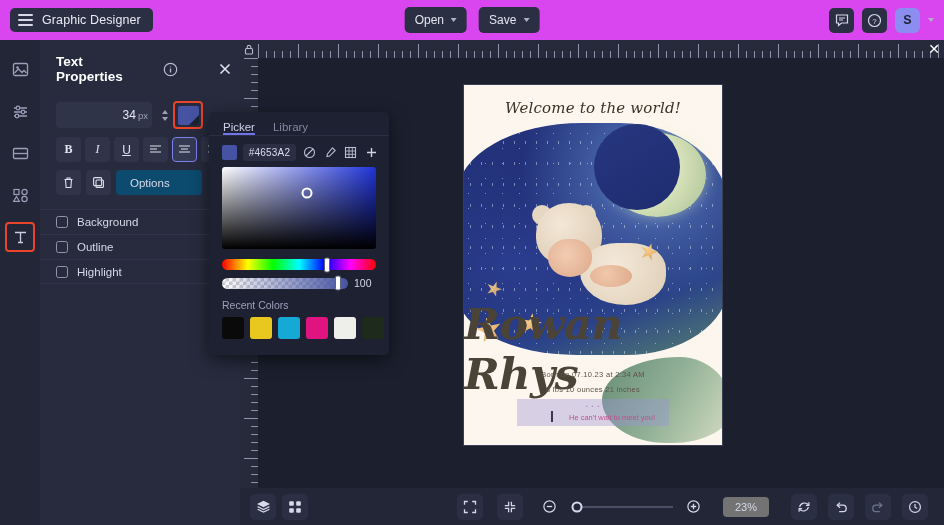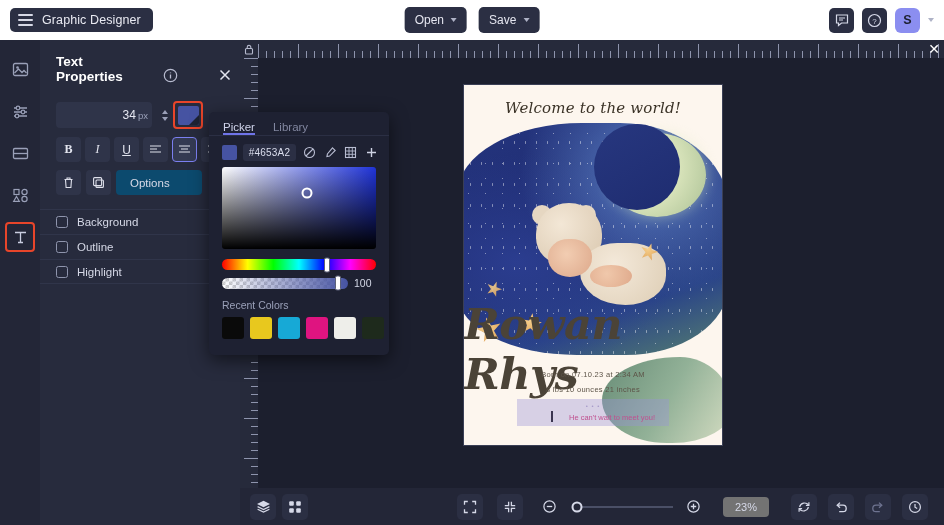--- a/index.html
+++ b/index.html
@@ -8,21 +8,21 @@
     background: #1c1f2e;
     font-family: "Liberation Sans", sans-serif;
     overflow: hidden;
     color: #e8e9f0;
   }
   #app { position: relative; width: 944px; height: 525px; }
 
   
   .topbar {
     position: absolute; top: 0; left: 0; width: 944px; height: 40px;
-    background: #ffffff;
+    background: #d946ef;
     display: flex; align-items: center;
   }
   .brand {
     display: flex; align-items: center; gap: 9px;
     margin-left: 10px; padding: 5px 12px 5px 8px;
     background: #2b2f43; border-radius: 5px;
   }
   .hamburger { display: flex; flex-direction: column; gap: 3px; width: 15px; }
   .hamburger i { display: block; height: 1.7px; background: #d7d9e6; border-radius: 1px; }
   .brand-label { font-size: 12.5px; color: #e9eaf2; letter-spacing: .1px; }
@@ -66,21 +66,21 @@
     display: flex; align-items: center; justify-content: center; cursor: pointer;
   }
   .rail-btn.active { border: 2.5px solid #e8452a; border-radius: 4px; }
 
   
   .panel {
     position: absolute; top: 40px; left: 40px; width: 200px; height: 485px;
     background: #272b3d;
   }
   .panel-head {
-    display: flex; align-items: flex-end; padding: 14px 12px 10px 16px; gap: 34px;
+    display: flex; align-items: center; padding: 14px 12px 10px 16px; gap: 34px;
   }
   .panel-title { font-size: 13.5px; font-weight: bold; color: #fff; flex: 1; }
   .panel-ico { width: 18px; height: 18px; margin-left: 6px; cursor: pointer;
     display: flex; align-items: center; justify-content: center; }
 
   .field {
     margin: 4px 12px 0 16px; height: 26px; background: #2f3449;
     border-radius: 4px; display: flex; align-items: center;
     padding: 0 8px; font-size: 11.5px; color: #dcdeea; cursor: pointer;
   }

